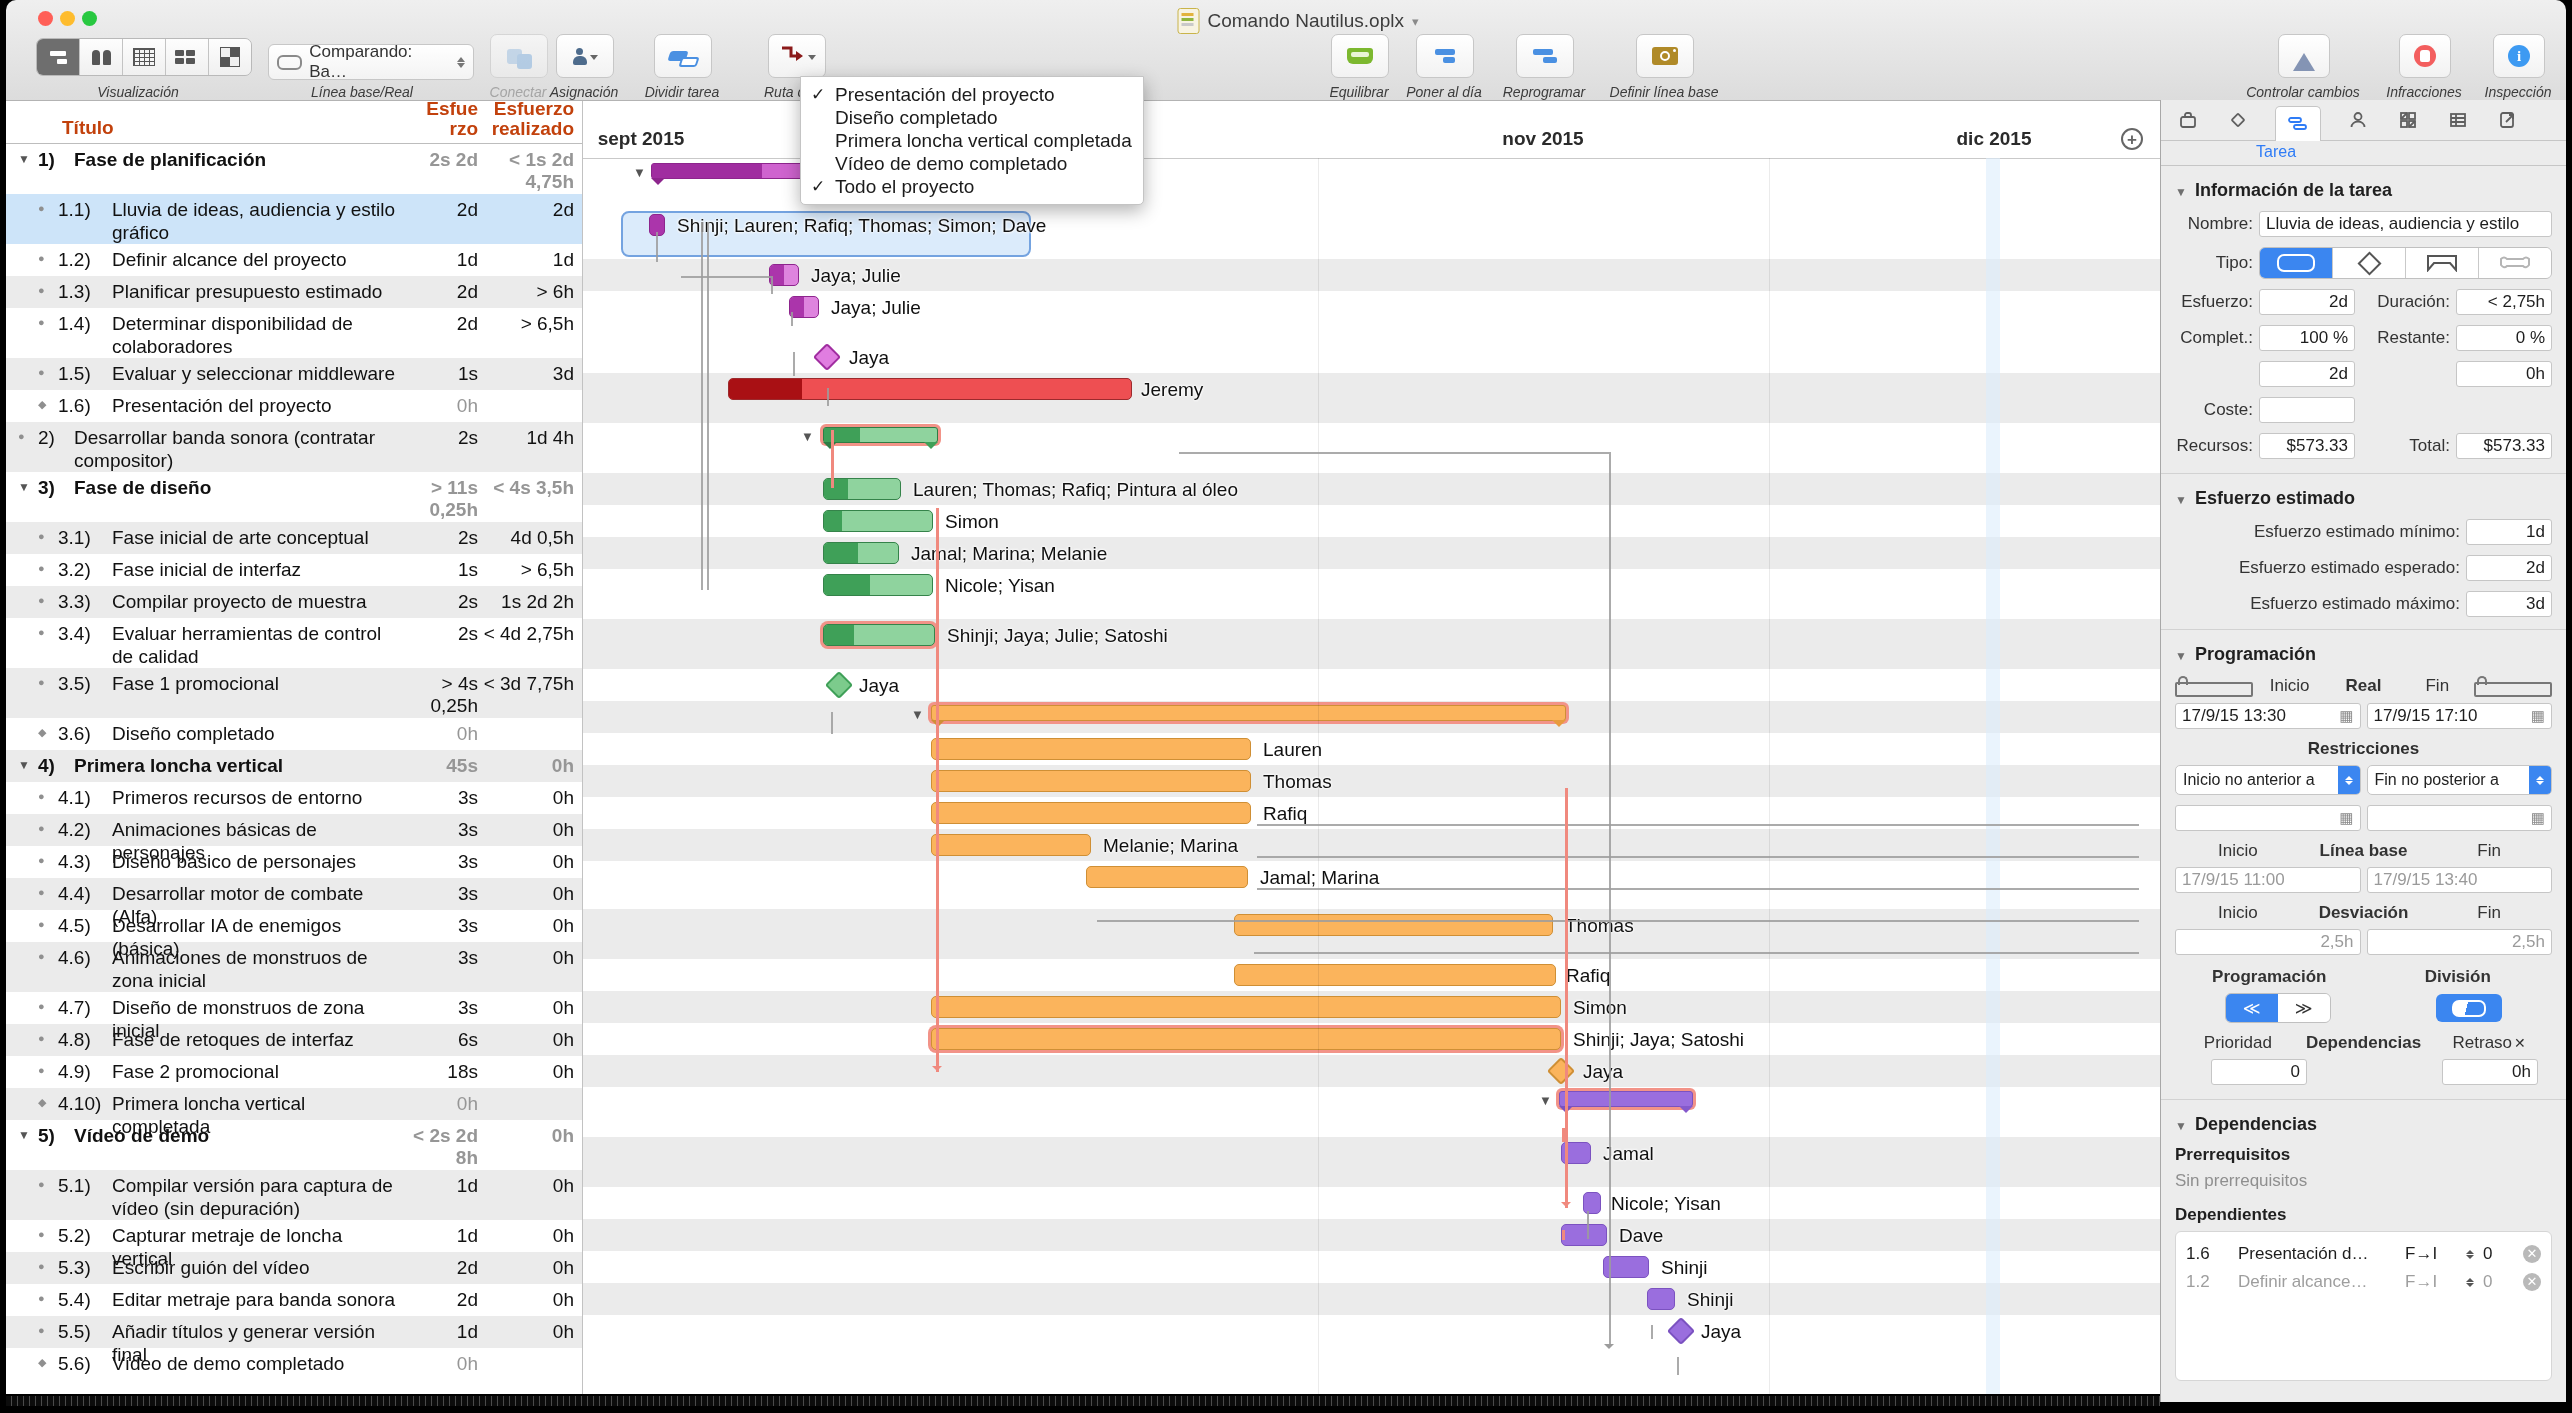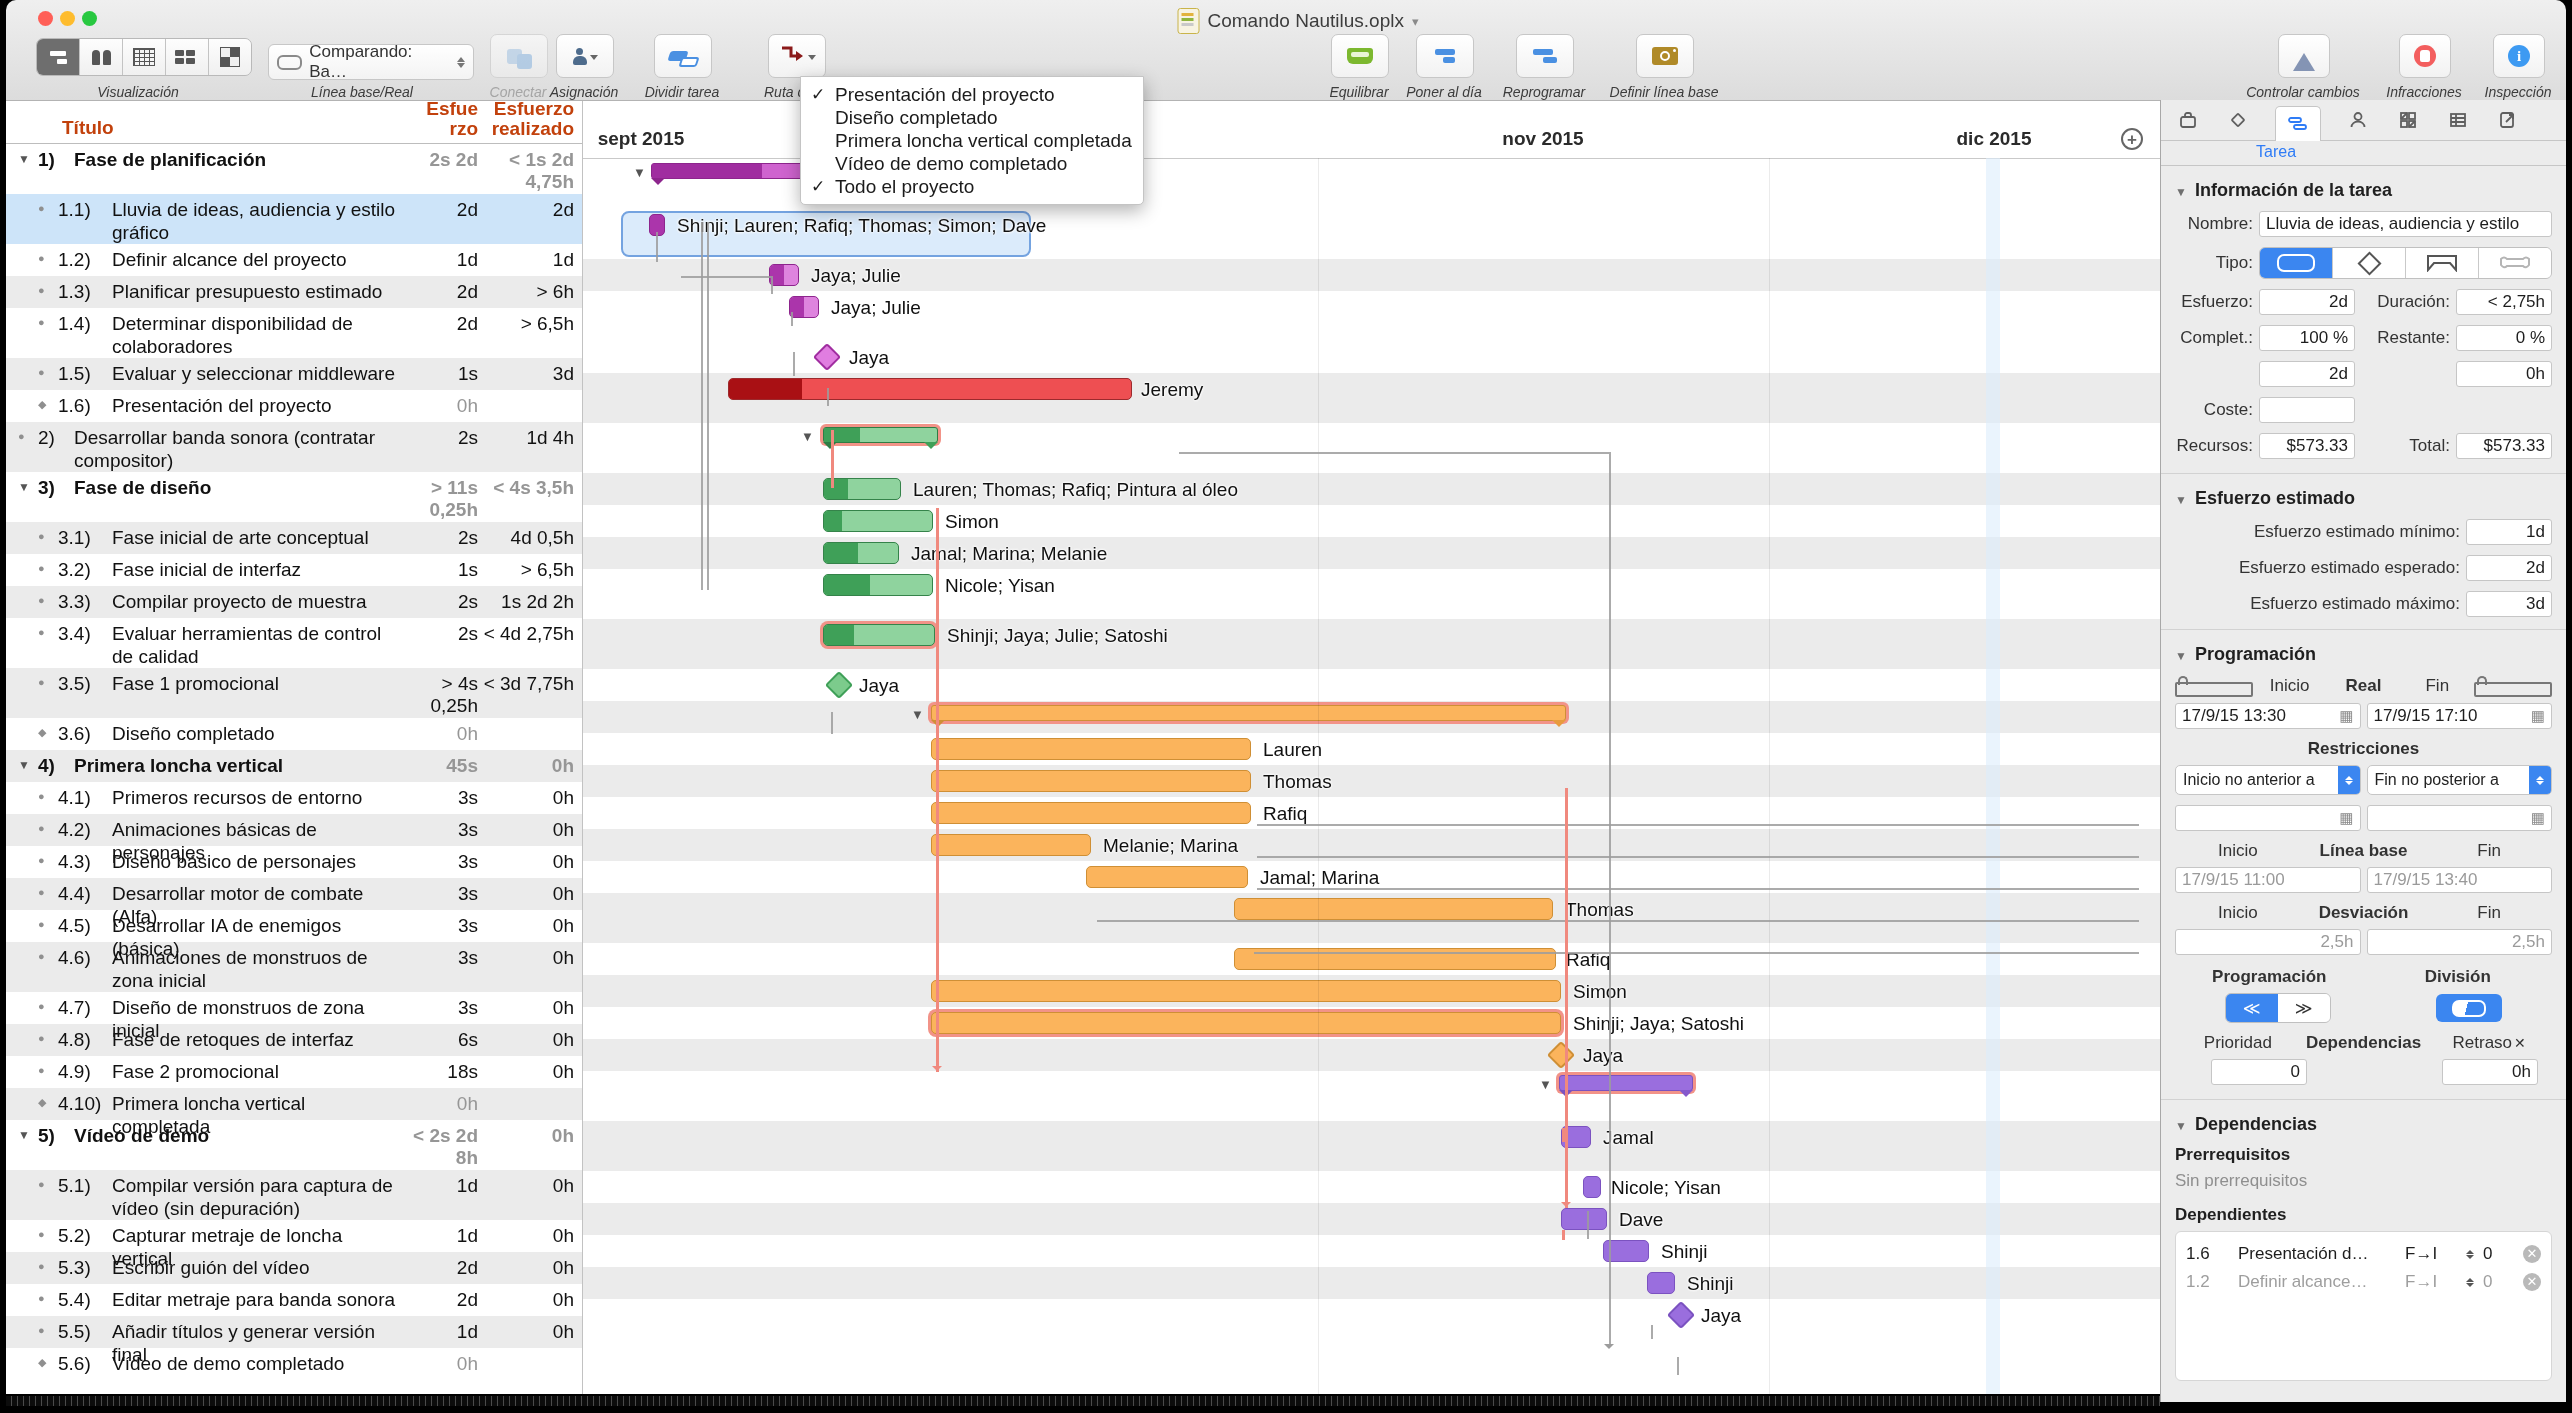--- a/index.html
+++ b/index.html
@@ -633,21 +633,21 @@
           <span class="glabel" style="left:680px;">Thomas</span>
         </div>
         <div class="grow" style="height: 32px;">
           <div class="gbar c-or" style="left:348px;width:320px;"></div>
           <span class="glabel" style="left:680px;">Rafiq</span>
         </div>
         <div class="grow alt" style="height: 32px;">
           <div class="gbar c-or" style="left:348px;width:160px;"></div>
           <span class="glabel" style="left:520px;">Melanie; Marina</span>
         </div>
-        <div class="grow" style="height: 32px;">
+        <div class="grow" style="height: 48px;">
           <div class="gbar c-or" style="left:503px;width:162px;"></div>
           <span class="glabel" style="left:677px;">Jamal; Marina</span>
         </div>
         <div class="grow alt" style="height: 50px;">
           <div class="gbar c-or" style="left:651px;width:319px;"></div>
           <span class="glabel" style="left:982px;">Thomas</span>
         </div>
         <div class="grow" style="height: 32px;">
           <div class="gbar c-or" style="left:651px;width:322px;"></div>
           <span class="glabel" style="left:983px;">Rafiq</span>

